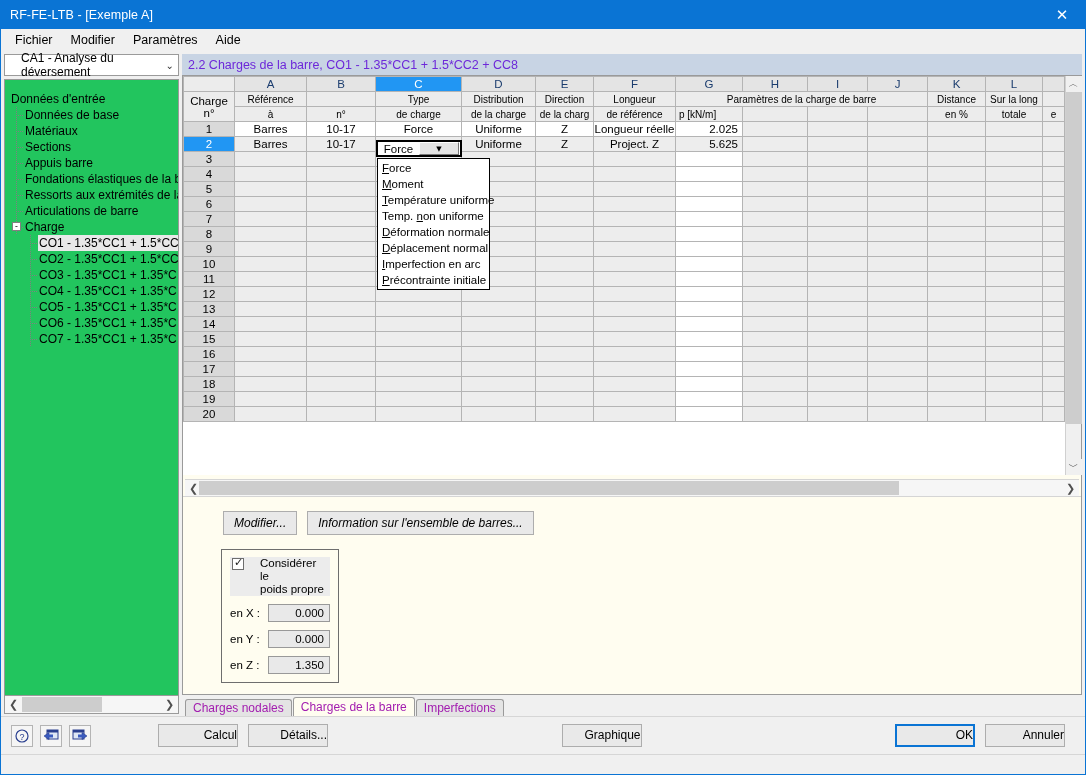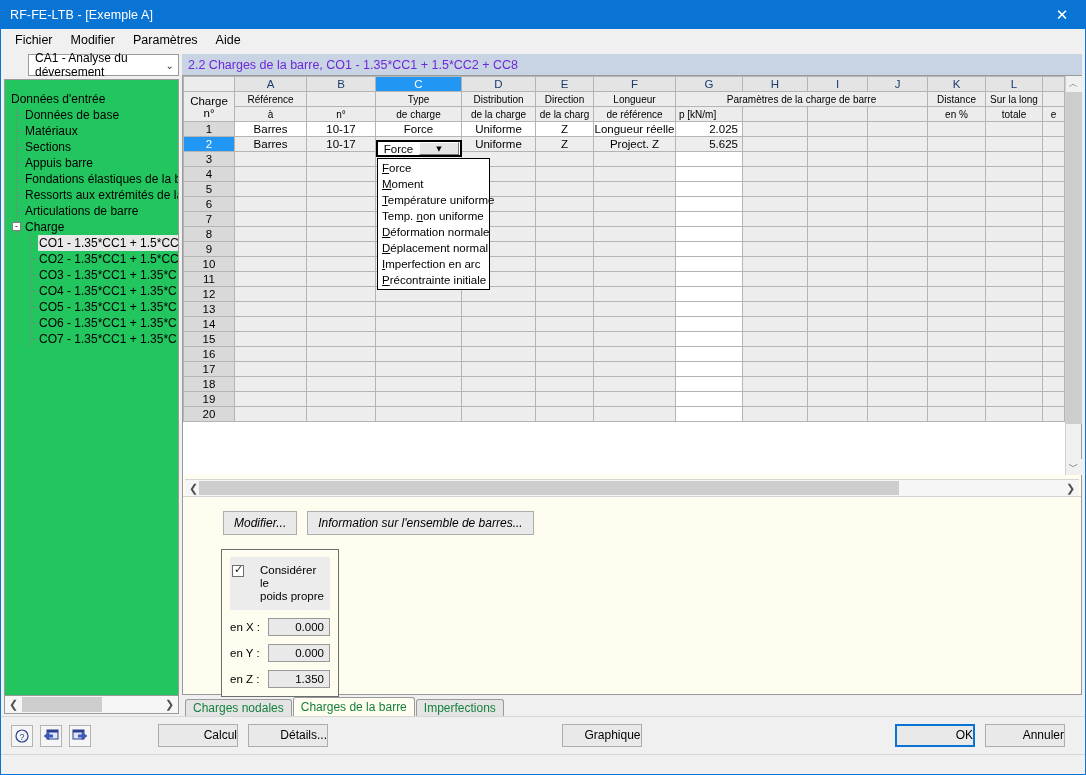--- a/index.html
+++ b/index.html
@@ -38,21 +38,21 @@
   
   .body { flex: 1; display: flex; min-height: 0; }
   .left-pane {
     width: 181px; flex: 0 0 181px;
     display: flex; flex-direction: column;
     background: #f0f0f0; padding: 3px 3px 0 3px;
   }
   .combo {
     height: 22px; border: 1px solid #9a9a9a; background: #fff;
     display: flex; align-items: center; font-size: 12px;
-    padding-left: 6px; position: relative; margin-left: 24px;
+    padding-left: 16px; position: relative;
   }
   .combo .caret {
     position:absolute; right: 4px; top:0; height: 100%;
     display:flex; align-items:center; font-size: 10px; color:#333;
     font-family:"DejaVu Sans", sans-serif;
   }
   .tree {
     flex: 1; margin-top: 3px; border: 1px solid #9a9a9a; border-bottom: none;
     background:#22c55e; overflow:hidden; padding: 11px 0 0 0; position: relative;
   }
@@ -159,38 +159,38 @@
   .btnrow { position:absolute; left: 40px; top: 14px; display:flex; gap: 10px; font-style: italic;}
   .btn {
     background:#e9e9e9; border:1px solid #adadad; font-size:12px;
     padding: 4px 10px; color:#000; min-width: 40px; text-align:center;
     font-family: "Liberation Sans", sans-serif;
   }
   .selfweight {
     position:absolute; left: 38px; top: 52px; width: 118px;
     border: 1px solid #6e6e6e; background:#fffdf0; padding: 7px 8px 8px 8px;
   }
-  .chkrow { display:flex; gap:16px; background:#ececec; padding:7px 2px;justify-content:center; }
+  .chkrow { display:flex; gap:16px; background:#ececec; padding:0 2px;justify-content:center; }
   .chk { width: 12px; height:12px; border:1px solid #6e6e6e; background:#fff;
      position:relative; flex:0 0 12px; margin-top:1px;}
   .chk:after { content:"✓"; position:absolute; left:1px; top:-3px; font-size:11px;
      color:#1a1a1a; font-family:"DejaVu Sans", sans-serif; }
   .chklbl { font-size: 11.5px; line-height: 13px; }
   .fieldrow { display:flex; align-items:center; margin-top: 8px; font-size:11.5px;}
   .fieldrow .flbl { width: 38px; }
   .fieldrow .fval { flex:1; border:1px solid #999; background:#e9e9e9;
      text-align:right; padding: 2px 5px; font-size: 11.5px; }
 
   
   .tabs { height: 19px; flex:0 0 19px; display:flex; align-items:flex-end;
      padding-left: 3px; margin-top: 2px;}
   .tab {
     height: 17px; padding: 0 7px; font-size: 12px; background:#e4e4e4;
     border:1px solid #9a9a9a; border-bottom:none; line-height: 16px;
-    border-radius: 3px 3px 0 0; margin-right: 1px; color:#15803d;
+    border-radius: 3px 3px 0 0; margin-right: 1px; color:#a21caf;
   }
   .tab.active { background:#fffdf0; height: 19px; line-height: 18px; }
 
   
   .footer { height: 38px; flex:0 0 38px; display:flex; align-items:center;
             border-top:1px solid #d6d6d6; background:#f0f0f0; padding: 0 10px; }
   .iconbtn { width: 22px; height:22px; border:1px solid #b4b4b4; background:#f5f5f5;
      margin-right: 7px; display:flex; align-items:center; justify-content:center;}
   .footer .gap1 { width: 60px; }
   .footer .gap2 { flex:1; }

